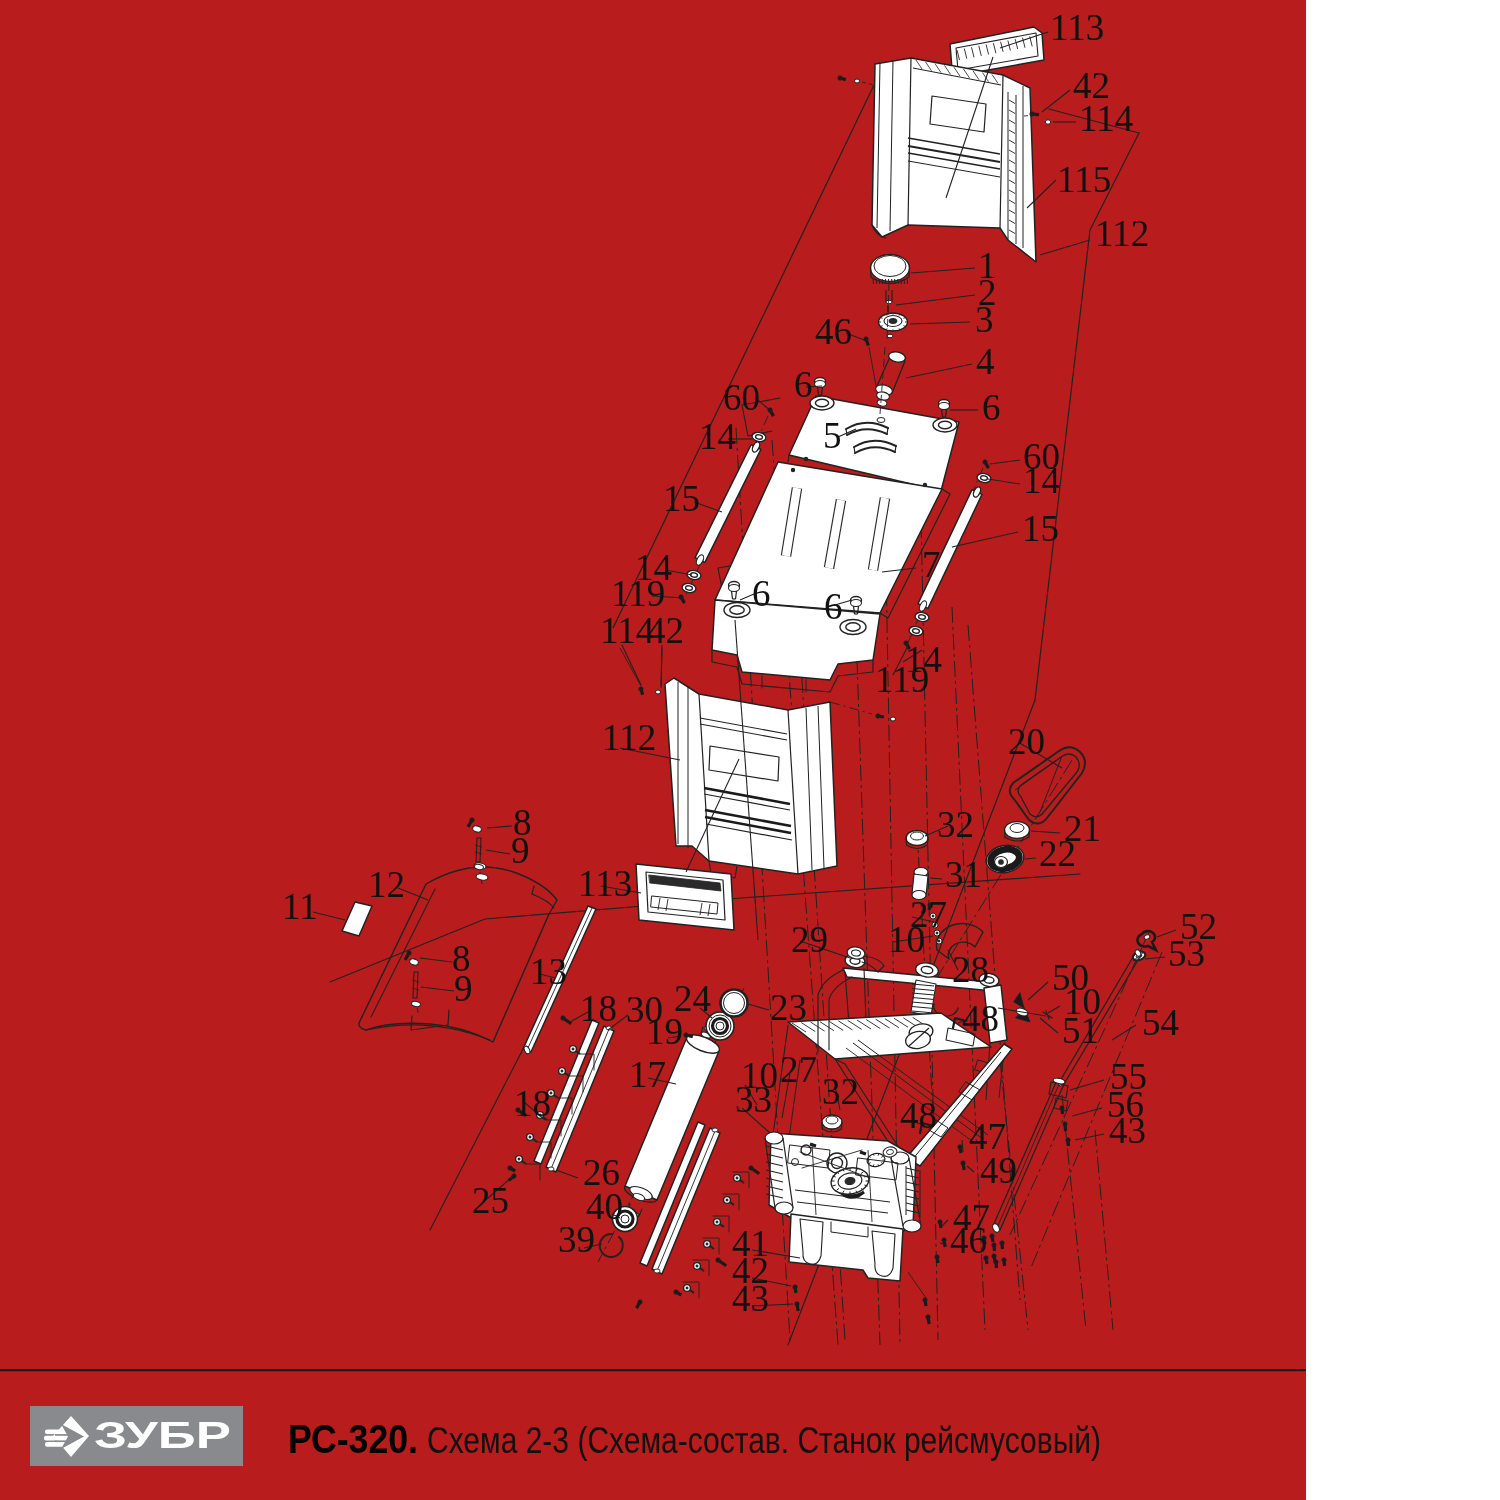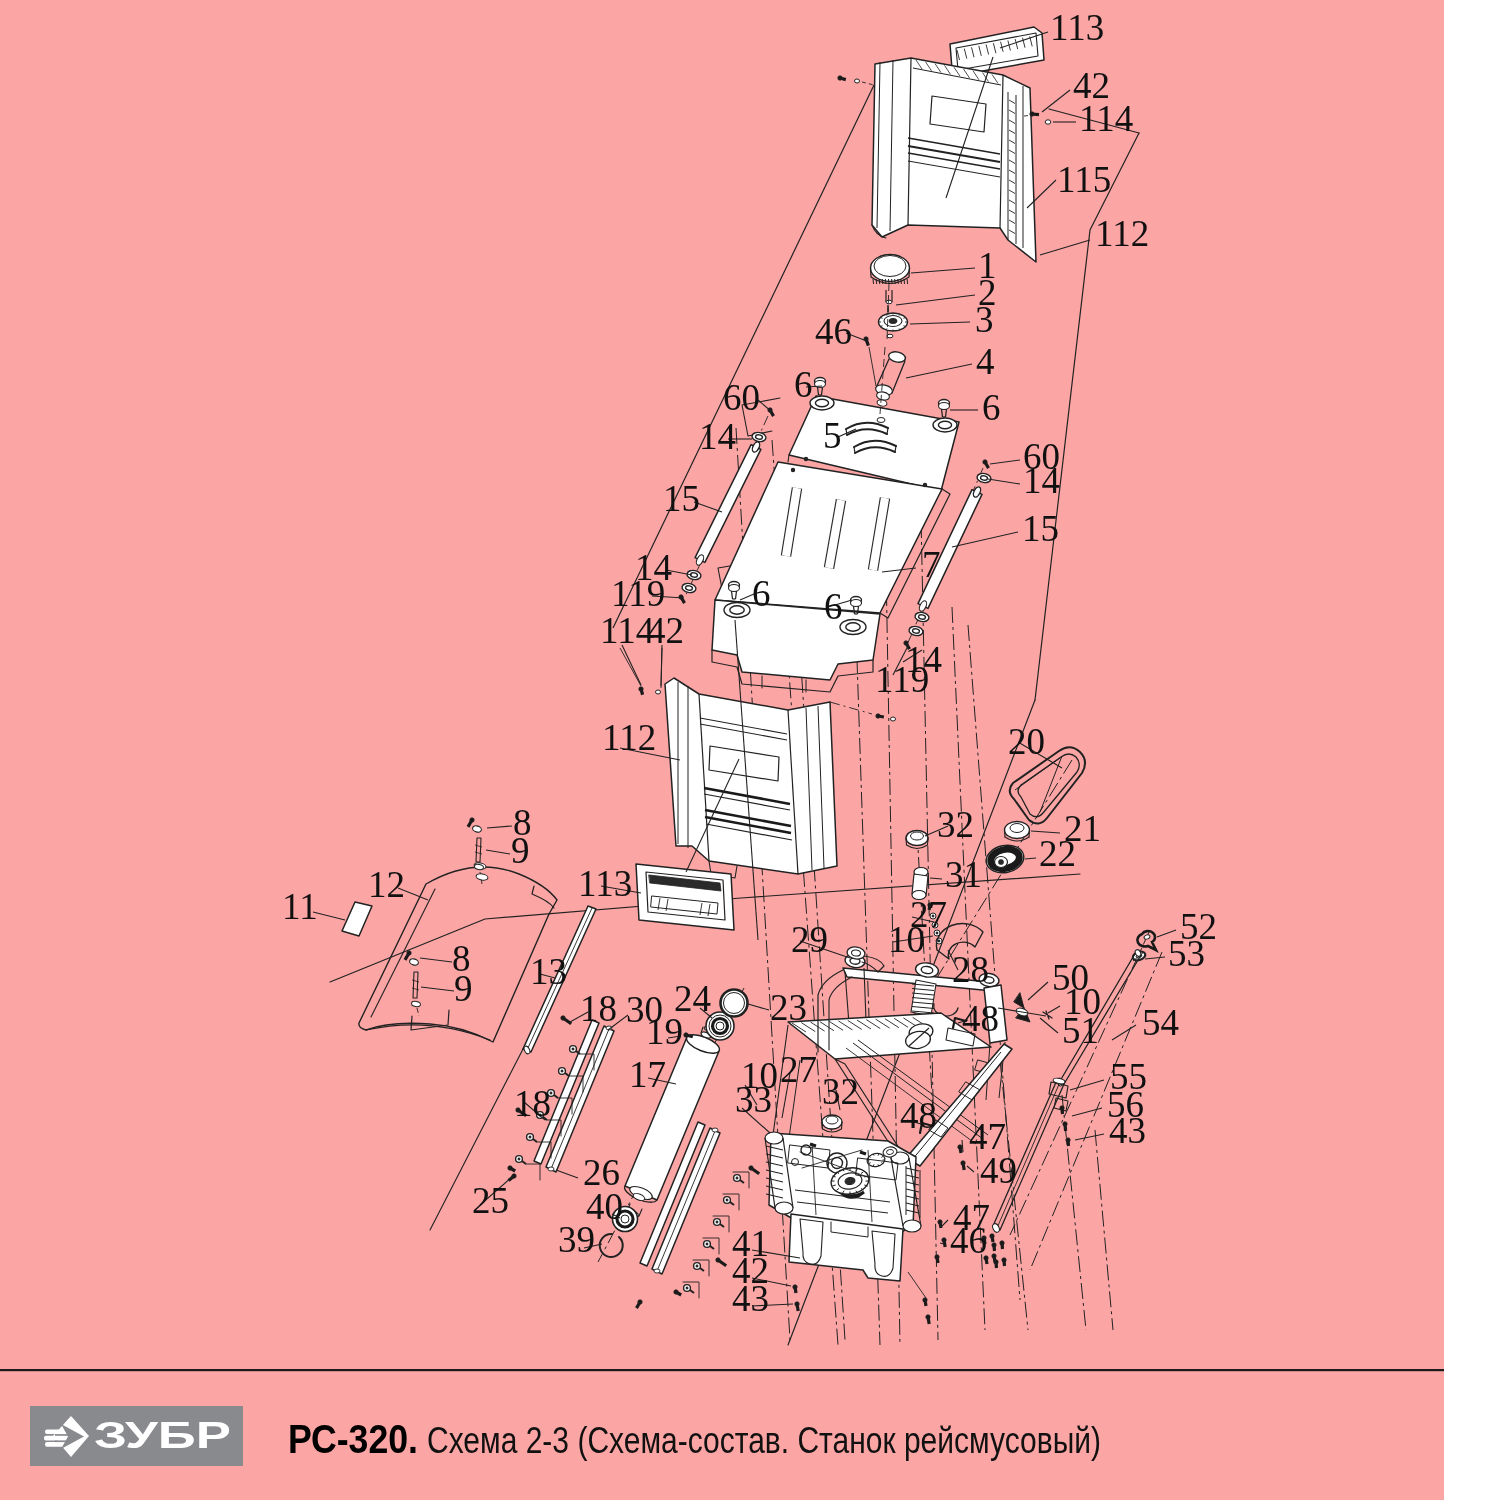--- a/index.html
+++ b/index.html
@@ -1,16 +1,16 @@
 <!DOCTYPE html>
 <html><head>
 <meta charset="utf-8">
 <style>
   html,body{margin:0;padding:0;background:#fff;}
-  #page{position:relative;width:1444px;height:1500px;background:#fca5a5;overflow:hidden;}
+  #page{position:relative;width:1306px;height:1500px;background:#b91c1c;overflow:hidden;}
   text{font-family:"Liberation Serif",serif;fill:#111;}
 </style>
 </head>
 <body>
 <div id="page">
 <svg width="1500" height="1500" viewBox="0 0 1500 1500">
 <line x1="874.0" y1="85.0" x2="613.0" y2="628.0" stroke="#222" stroke-width="1.2"></line>
 <path d="M1049,109 L1139,133" fill="none" stroke="#222" stroke-width="1.2" stroke-linejoin="round" stroke-linecap="round"></path>
 <path d="M1139,133 L1090,230 L1035,700" fill="none" stroke="#222" stroke-width="1.2" stroke-linejoin="round" stroke-linecap="round"></path>
 <path d="M1035,700 L788,1345" fill="none" stroke="#222" stroke-width="1.2" stroke-linejoin="round" stroke-linecap="round"></path>

